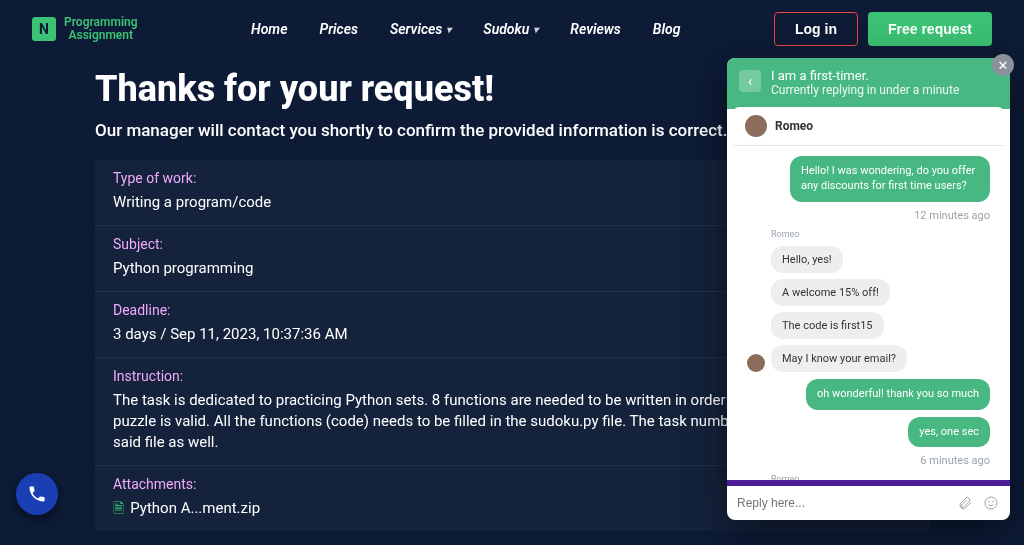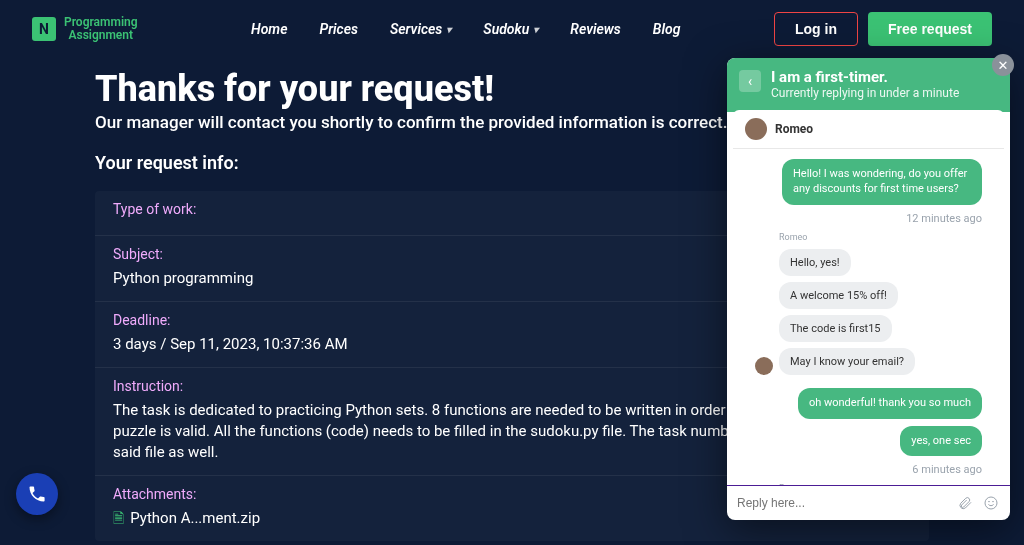--- a/index.html
+++ b/index.html
@@ -90,21 +90,21 @@
   cursor: pointer;
 }
 
 
 .main {
   padding: 10px 95px 0 95px;
 }
 .h1 {
   font-size: 36px;
   font-weight: 800;
-  margin-bottom: 2px;
+  margin-bottom: 10px;
 }
 .sub {
   font-size: 17px;
   font-weight: 500;
   margin-bottom: 20px;
 }
 .info-head {
   font-size: 18px;
   font-weight: 600;
   margin-bottom: 18px;
@@ -201,21 +201,21 @@
   border-radius: 4px;
   background: rgba(255,255,255,0.25);
   display: flex;
   align-items: center;
   justify-content: center;
   font-size: 14px;
   cursor: pointer;
   margin-top: 2px;
   color: #fff;
 }
-.chat-head-txt .t1 { font-size: 15px; font-weight: 700; }
+.chat-head-txt .t1 { font-size: 13px; font-weight: 400; }
 .chat-head-txt .t2 { font-size: 12px; opacity: 0.9; }
 .chat-agent {
   background: #fff;
   padding: 8px 12px;
   border-bottom: 1px solid #e8e8e8;
   display: flex;
   align-items: center;
   gap: 8px;
   margin: 0 6px;
   border-radius: 6px 6px 0 0;
@@ -227,21 +227,21 @@
   border-radius: 50%;
   background: #8a6d5a;
 }
 .agent-name {
   font-size: 12px;
   font-weight: 700;
   color: #333;
 }
 .chat-body {
   flex: 1;
-  padding: 10px 28px;
+  padding: 10px 20px;
   overflow: hidden;
   display: flex;
   flex-direction: column;
   gap: 7px;
 }
 .msg-me {
   align-self: flex-end;
   background: #47b881;
   color: #fff;
   padding: 8px 11px;
@@ -281,21 +281,21 @@
   font-size: 11px;
   color: #9aa3ad;
   align-self: flex-end;
 }
 .name-label {
   font-size: 9px;
   color: #9aa3ad;
   margin-left: 24px;
 }
 .chat-input-row {
-  border-top: 1px solid #4c1d95;
+  border-top: 6px solid #4c1d95;
   padding: 8px 10px;
   display: flex;
   align-items: center;
   gap: 8px;
 }
 .chat-input {
   flex: 1;
   border: none;
   outline: none;
   font-size: 12px;
@@ -337,24 +337,24 @@
   </div>
   <div class="header-actions">
     <button class="btn-outline">Log in</button>
     <button class="btn-primary">Free request</button>
   </div>
 </div>
 
 <div class="main">
   <h1 class="h1">Thanks for your request!</h1>
   <div class="sub">Our manager will contact you shortly to confirm the provided information is correct.</div>
-  <div class="info-head">Your request info:</div>
   <div class="panel">
     <div class="row">
       <div class="row-label">Type of work:</div>
+      <div class="row-value">Writing a program/code</div>
     </div>
     <div class="row">
       <div class="row-label">Subject:</div>
       <div class="row-value">Python programming</div>
     </div>
     <div class="row">
       <div class="row-label">Deadline:</div>
       <div class="row-value">3 days / Sep 11, 2023, 10:37:36 AM</div>
     </div>
     <div class="row">
@@ -401,21 +401,21 @@
     <div class="name-label">Romeo</div>
     <div class="msg-them-row">
       <div class="avatar-sm"></div>
       <div class="msg-them-col">
         <div class="msg-them">Hello, yes!</div>
         <div class="msg-them">A welcome 15% off!</div>
         <div class="msg-them">The code is first15</div>
         <div class="msg-them">May I know your email?</div>
       </div>
     </div>
-    <div class="msg-me" style="margin-top:6px;">oh wonderful! thank you so much</div>
+    <div class="msg-me" style="margin-top:0;">oh wonderful! thank you so much</div>
     <div class="msg-me">yes, one sec</div>
     <div class="ts">6 minutes ago</div>
     <div class="name-label">Romeo</div>
   </div>
   <div class="chat-input-row">
     <input class="chat-input" placeholder="Reply here..." style="">
     <div class="chat-icon">
       <svg viewBox="0 0 24 24">
           <path d="M21 11l-8.5 8.5a5 5 0 01-7-7L13 5a3.5 3.5 0 015 5l-8 8a2 2 0 01-3-3l7.5-7.5"></path>
         </svg>

